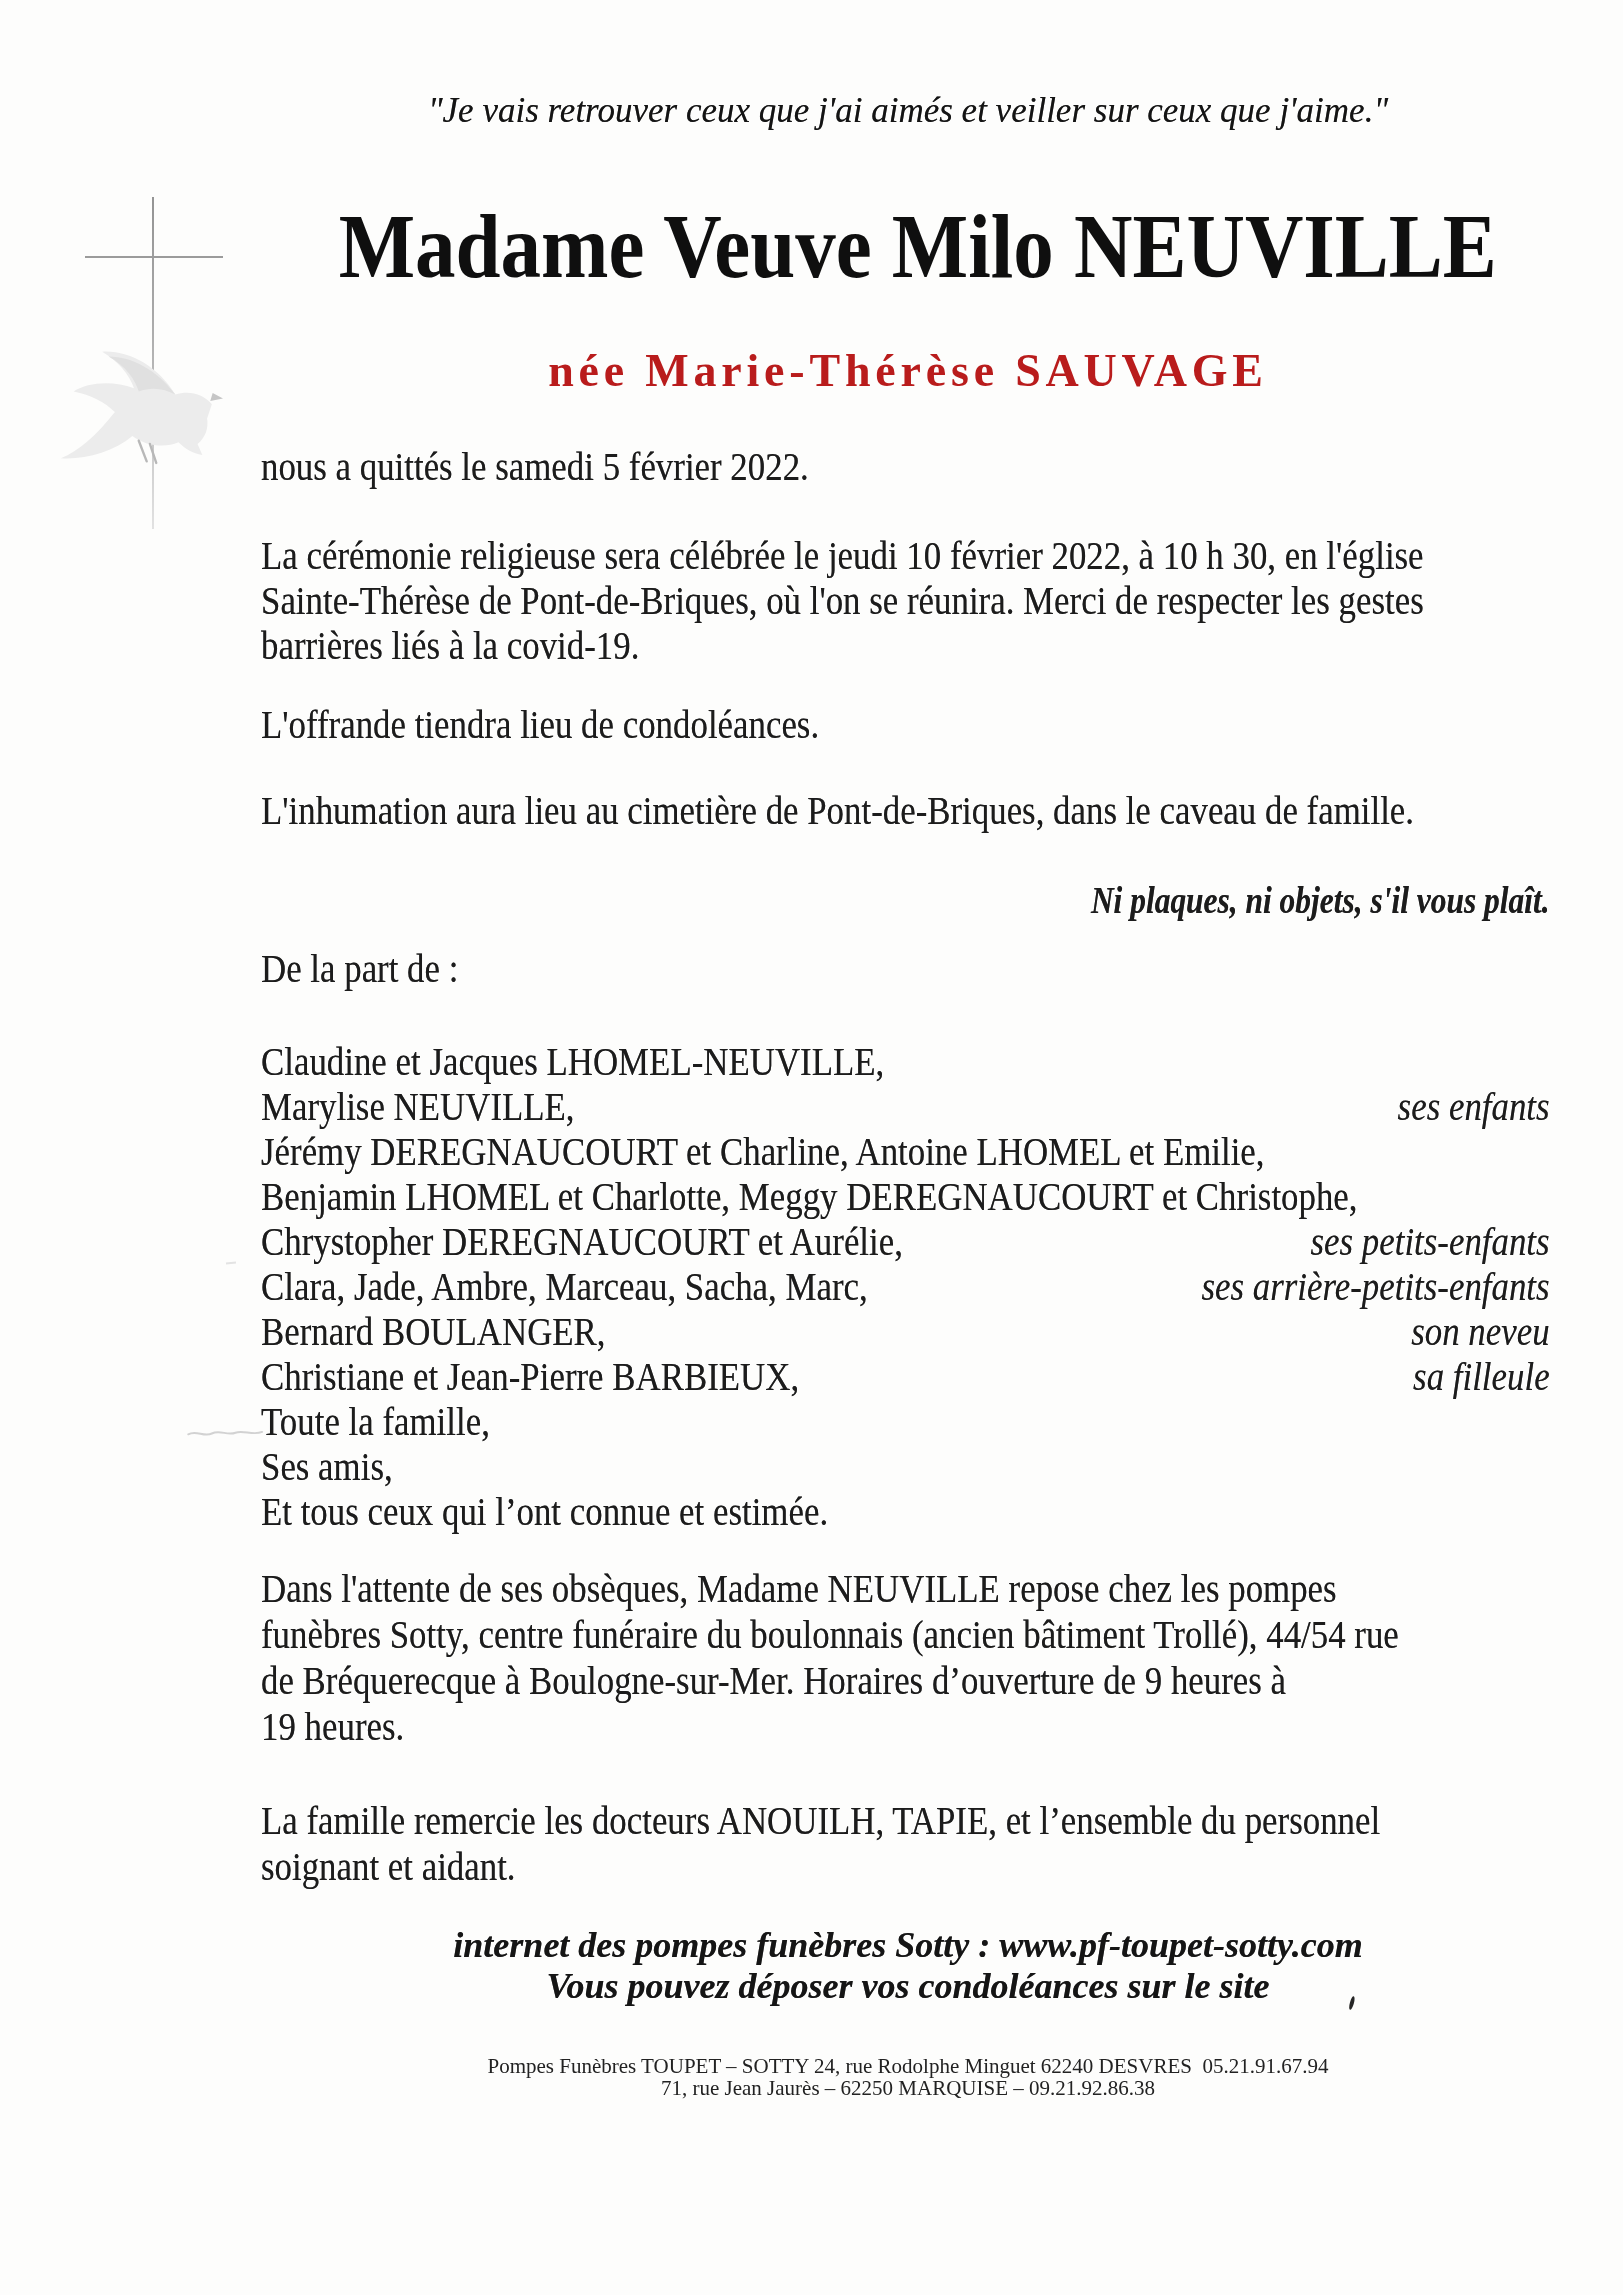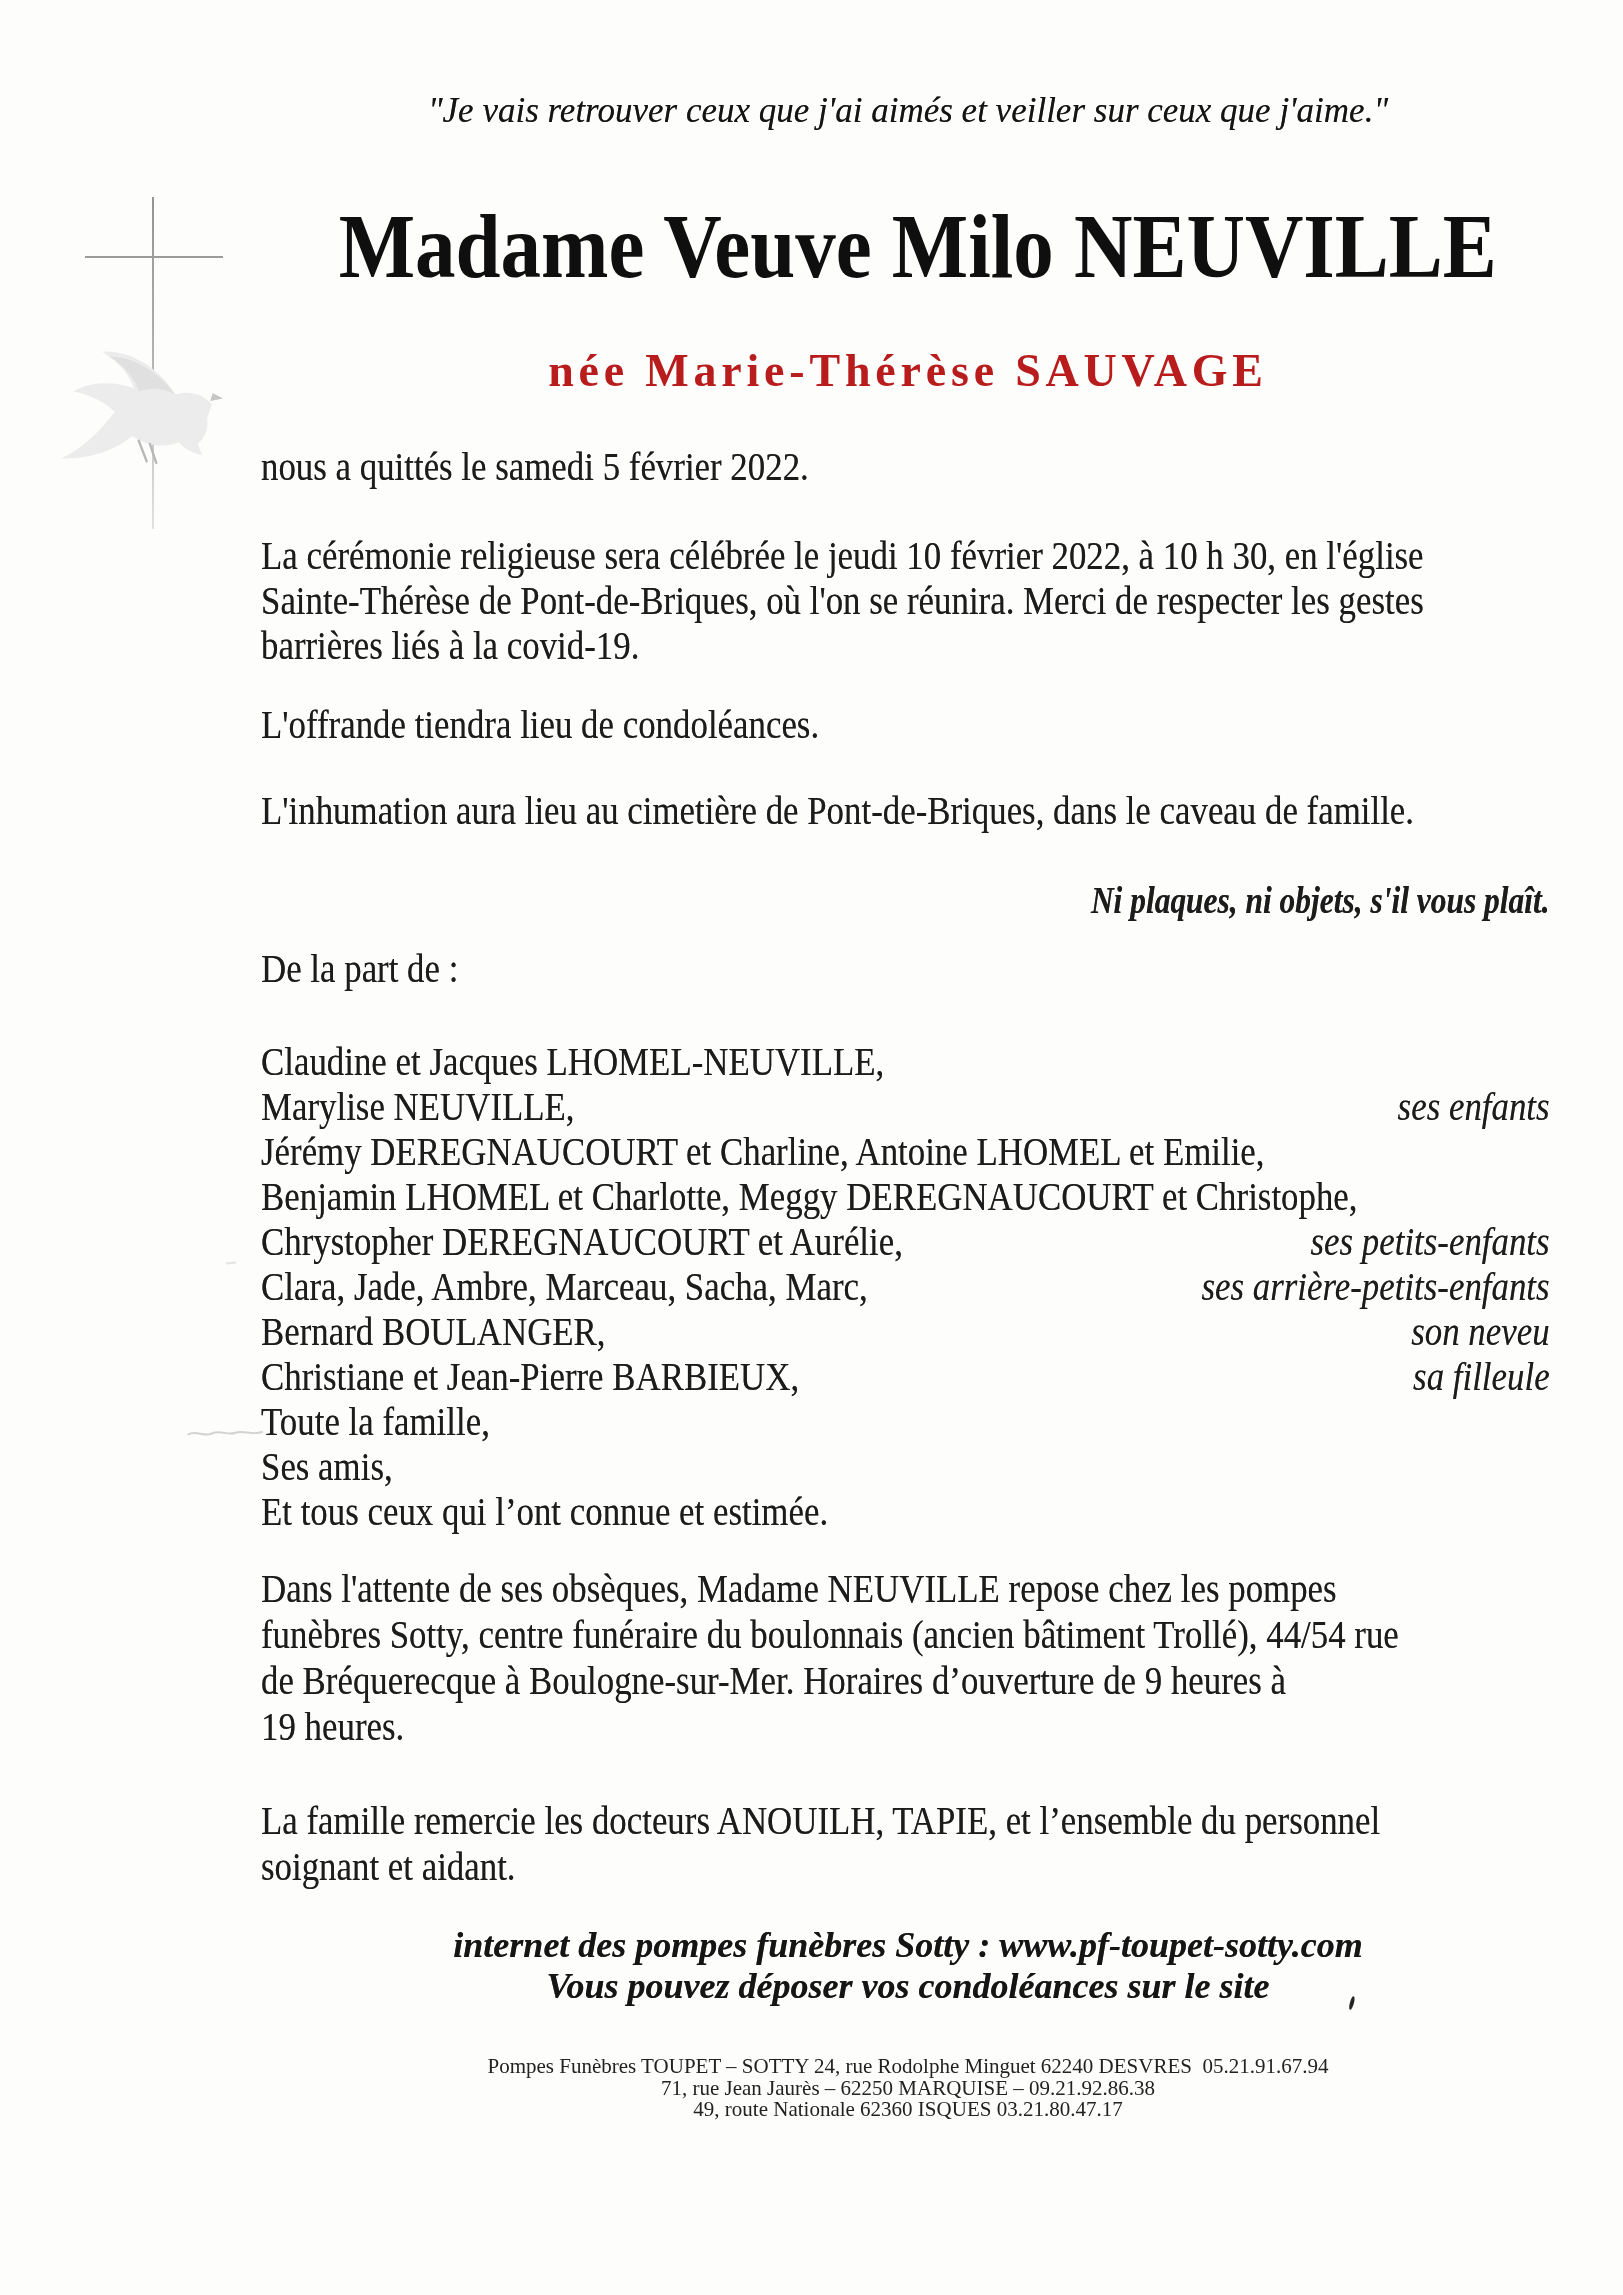--- a/index.html
+++ b/index.html
@@ -212,17 +212,16 @@
   </div>
 
   <div class="blk centered condolence txt">
     <div class="line">internet des pompes funèbres Sotty : www.pf-toupet-sotty.com</div>
     <div class="line">Vous pouvez déposer vos condoléances sur le site</div>
   </div>
 
   <div class="blk centered footer">
     <div class="line">Pompes Funèbres TOUPET – SOTTY 24, rue Rodolphe Minguet 62240 DESVRES  05.21.91.67.94</div>
     <div class="line">71, rue Jean Jaurès – 62250 MARQUISE – 09.21.92.86.38</div>
-    <div class="line">49, route Nationale 62360 ISQUES 03.21.80.47.17</div>
   </div>
 
 </div>
 
 
 </body></html>

